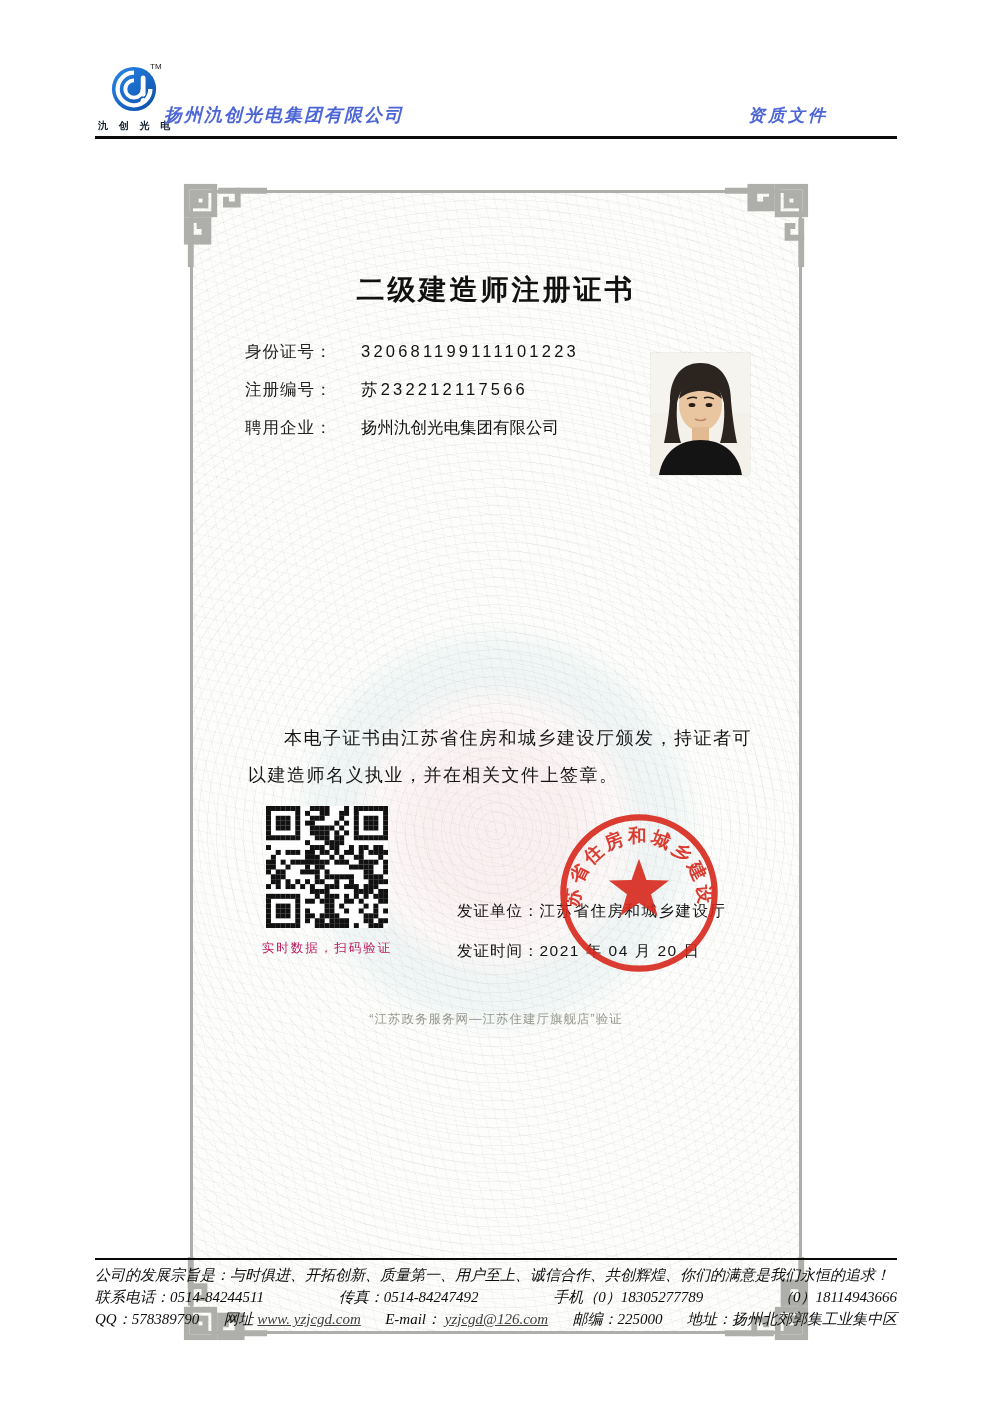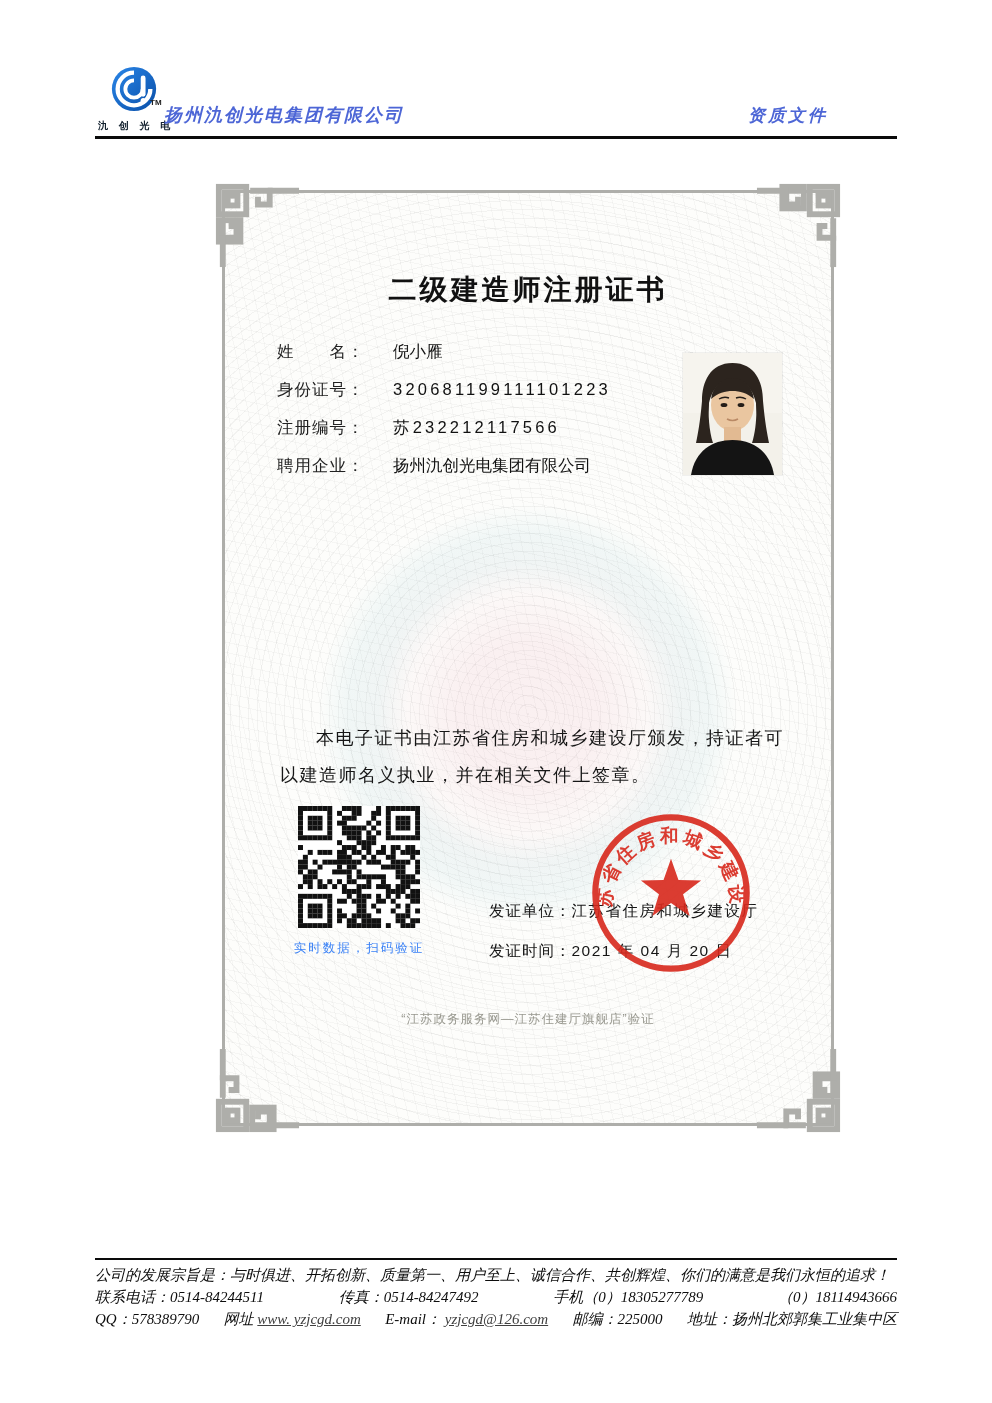--- a/index.html
+++ b/index.html
@@ -1,31 +1,31 @@
 <!DOCTYPE html>
 <html><head>
 <meta charset="utf-8">
 <style>
   html,body{margin:0;padding:0;background:#ffffff;}
   .page{position:relative;width:992px;height:1403px;background:#ffffff;overflow:hidden;
         font-family:"Liberation Sans","DejaVu Sans",sans-serif;color:#1c1c1c;}
 
   
   .logo{position:absolute;left:98px;top:64px;width:72px;text-align:center;}
-  .logo-tm{position:absolute;left:52px;top:-2px;font-size:8px;color:#222;font-weight:bold;margin-top:36px;}
+  .logo-tm{position:absolute;left:52px;top:-2px;font-size:8px;color:#222;font-weight:normal;}
   .logo-cn{margin-top:1px;font-size:10px;font-weight:bold;color:#12202e;letter-spacing:4px;white-space:nowrap;}
   .company-name{position:absolute;left:164px;top:103px;font-family:"Liberation Serif","DejaVu Serif",serif;
         font-style:italic;font-weight:bold;font-size:18px;color:#4d66d6;letter-spacing:2px;}
   .doc-type{position:absolute;left:748px;top:104px;font-family:"Liberation Serif","DejaVu Serif",serif;
         font-style:italic;font-weight:bold;font-size:17px;color:#4d66d6;letter-spacing:3px;}
   .header-rule{position:absolute;left:95px;top:136px;width:802px;height:3px;background:#0a0a0a;}
 
   
-  .cert{position:absolute;left:190px;top:190px;width:612px;height:936px;
-        border:3px solid #aeaeaa;box-sizing:border-box;background:#fdfdfb;margin-left:32px;}
+  .cert{position:absolute;left:190px;top:190px;width:612px;height:1144px;
+        border:3px solid #aeaeaa;box-sizing:border-box;background:#fdfdfb;}
   .cert-bg{position:absolute;inset:0;pointer-events:none;
      background:
        radial-gradient(circle at 50% 56%, rgba(232,160,178,0.14) 0 70px, rgba(232,160,178,0.05) 120px, rgba(232,160,178,0) 190px),
        radial-gradient(circle at 50% 56%, rgba(255,255,255,0) 0 120px, rgba(130,195,205,0.10) 150px 180px, rgba(255,255,255,0) 210px),
        repeating-radial-gradient(circle at 50% 56%, rgba(150,150,148,0.10) 0 1px, rgba(0,0,0,0) 1px 9px),
        repeating-linear-gradient(78deg, rgba(160,160,158,0.08) 0 1px, rgba(0,0,0,0) 1px 10px),
        repeating-linear-gradient(12deg, rgba(160,160,158,0.08) 0 1px, rgba(0,0,0,0) 1px 10px);}
   .corner{position:absolute;width:88px;height:88px;}
   .corner svg{display:block;width:100%;height:100%;}
   .corner.tl{left:-12px;top:-12px;}
@@ -44,21 +44,21 @@
   .validity-label{margin-left:44px;letter-spacing:1px;}
   .validity-value{letter-spacing:1.5px;}
 
   .photo{position:absolute;left:458px;top:160px;width:99px;height:122px;box-shadow:0 0 0 1px rgba(0,0,0,0.05);}
 
   .statement{position:absolute;left:55px;top:527px;width:520px;font-size:18px;line-height:37px;
         text-indent:2em;color:#161616;letter-spacing:1.5px;}
 
   .qr-block{position:absolute;left:64px;top:613px;width:140px;text-align:center;}
   .qr-box{margin:0 auto;width:122px;height:122px;background:#fff;}
-  .qr-caption{margin-top:12px;font-size:12.5px;color:#3b82f6;letter-spacing:2px;}
+  .qr-caption{margin-top:12px;font-size:12.5px;color:#be185d;letter-spacing:2px;}
 
   .issue-lines{position:absolute;left:264px;top:698px;width:330px;font-size:15.5px;color:#151515;}
   .issue-row{height:40px;line-height:40px;letter-spacing:1px;white-space:nowrap;}
   .issue-row .val{letter-spacing:1.5px;}
 
   .seal{position:absolute;left:358px;top:612px;width:176px;height:176px;opacity:0.9;pointer-events:none;}
 
   .verify-note{position:absolute;left:0;top:818px;width:100%;text-align:center;
         font-size:12.5px;color:#98988f;letter-spacing:1px;}
 
@@ -143,23 +143,20 @@
         <path d="M38 10 H58 V24 H46 V16"></path>
         <path d="M88 10 H56"></path>
         <path d="M10 38 V58 H24 V46 H16"></path>
         <path d="M10 56 V88"></path>
       </svg>
     </div>
 
     <div class="cert-title">二级建造师注册证书</div>
 
     <div class="fields">
-      <div class="field-row">
-        <span class="f-label">姓　　名：</span><span class="f-value">倪小雁</span>
-      </div>
       <div class="field-row">
         <span class="f-label">身份证号：</span><span class="f-value num">320681199111101223</span>
       </div>
       <div class="field-row">
         <span class="f-label">注册编号：</span><span class="f-value num">苏232212117566</span>
       </div>
       <div class="field-row">
         <span class="f-label">聘用企业：</span><span class="f-value">扬州氿创光电集团有限公司</span>
       </div>
     </div>

